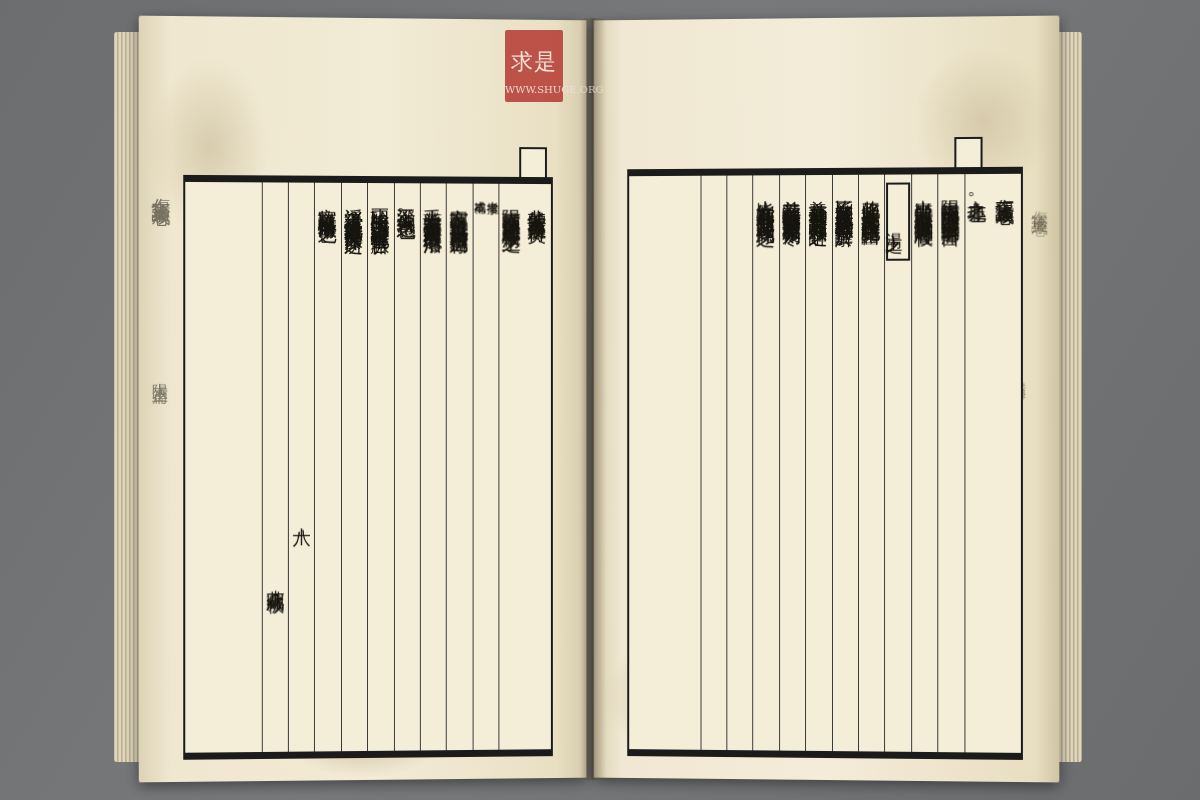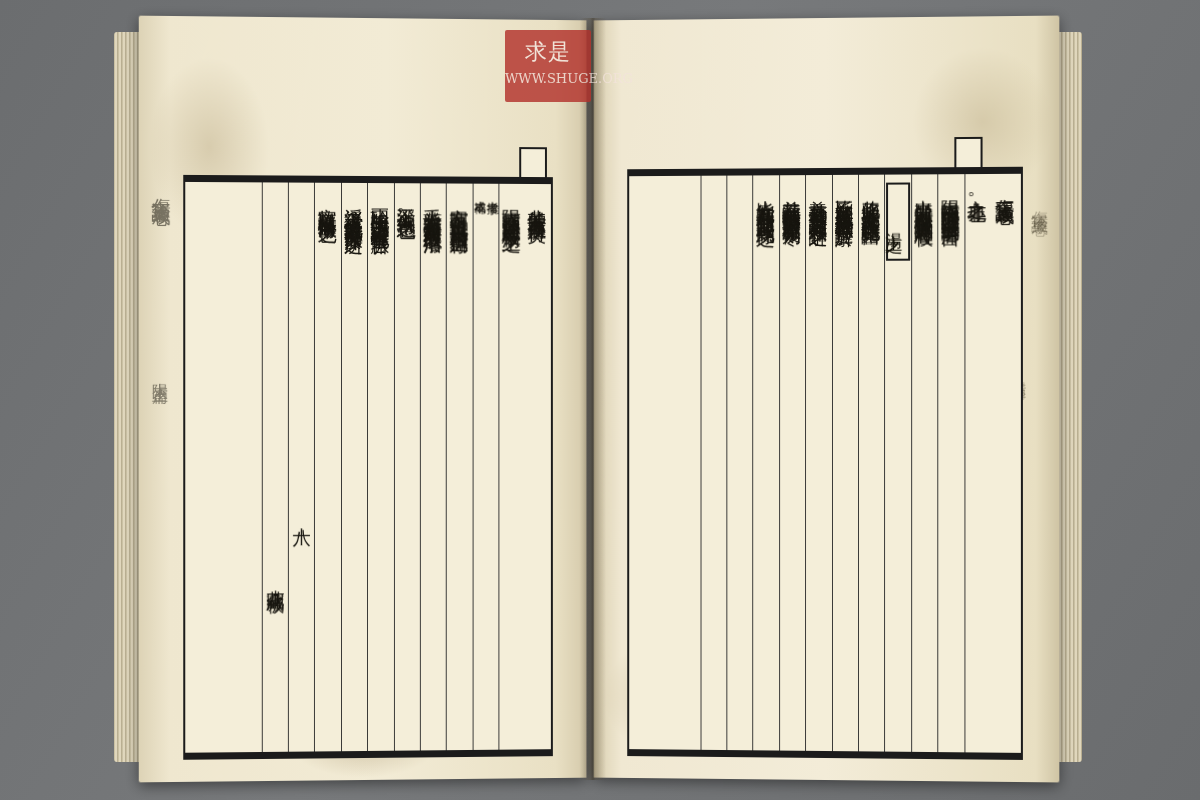--- a/index.html
+++ b/index.html
@@ -181,37 +181,37 @@
     color: #1b180f;
     letter-spacing: 2px;
     white-space: nowrap;
   }
 
   
   .seal {
     position: absolute;
     left: 505px;
     top: 30px;
-    width: 86px;
+    width: 58px;
     height: 72px;
     background: #b3322c;
     opacity: .82;
     border-radius: 2px;
     color: #f3e3dc;
     font-family: "DejaVu Serif", serif;
     font-size: 22px;
     line-height: 24px;
     letter-spacing: 1px;
     text-align: center;
-    padding-top: 10px;
+    padding-top: 20px;
     box-sizing: border-box;
     writing-mode: horizontal-tb;
   }
   .seal .sealtxt { display:block; }
-  .seal .sealsub { font-size: 13px; letter-spacing: 0; margin-top: 6px; opacity:.9;}
+  .seal .sealsub { font-size: 10px; letter-spacing: 0; margin-top: 6px; opacity:.9;}
 
   
   .ghost {
     position: absolute;
     writing-mode: vertical-rl;
     text-orientation: upright;
     font-family: "DejaVu Serif", serif;
     font-size: 17px;
     letter-spacing: 2px;
     color: rgba(60,55,35,.28);

